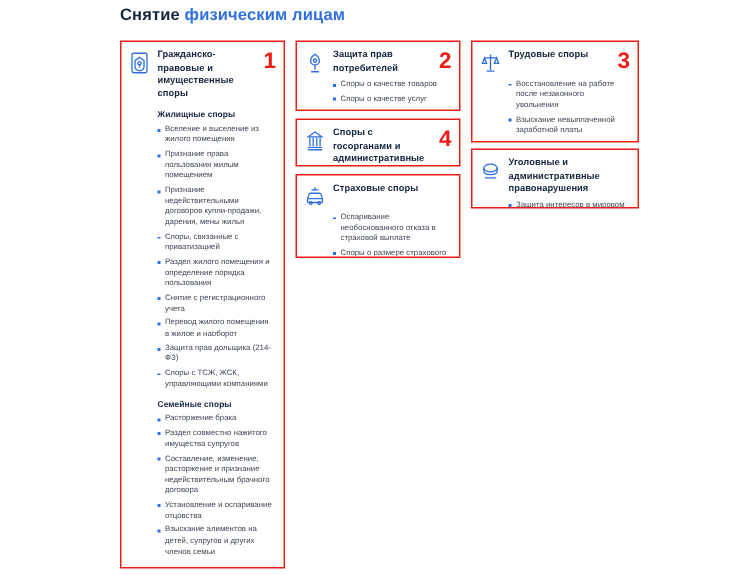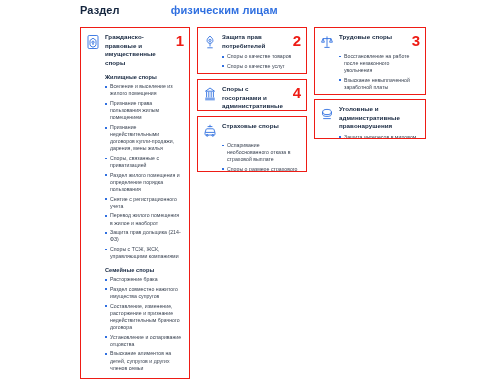--- a/index.html
+++ b/index.html
@@ -18,21 +18,21 @@
 
   #page-title {
     position: absolute;
     left: 80px;
     top: 4px;
     font-size: 11px;
     font-weight: bold;
     letter-spacing: 0.1px;
     white-space: nowrap;
   }
-  #page-title .accent { color: #2f6fe0; margin-left: 48px; }
+  #page-title .accent { color: #2f6fe0; }
   #page-title .plain  { color: #13243d; }
 
   .board {
     position: absolute;
     left: 0; top: 0;
     width: 500px;
     height: 383px;
   }
 
   .card {
@@ -116,21 +116,21 @@
   #card-2 { left: 197px; top: 27px;  width: 110px; height: 47px;  }
   #card-3 { left: 314px; top: 27px;  width: 112px; height: 68px;  }
   #card-4 { left: 197px; top: 79px;  width: 110px; height: 32px;  }
   #card-5 { left: 314px; top: 99px;  width: 112px; height: 40px;  }
   #card-6 { left: 197px; top: 116px; width: 110px; height: 56px;  }
 </style>
 </head>
 <body>
 
 <div id="page-title">
-  <span class="plain">Раздел</span>
+  <span class="plain">Снятие</span>
   <span class="accent">физическим лицам</span>
 </div>
 
 <div class="board">
 
   <div class="card" id="card-1">
     <div class="badge tr">1</div>
     <div class="card-head">
       <span class="card-icon">
         <svg width="14" height="16" viewBox="0 0 14 16" fill="none" stroke="#2f6fe0" stroke-width="0.9">

